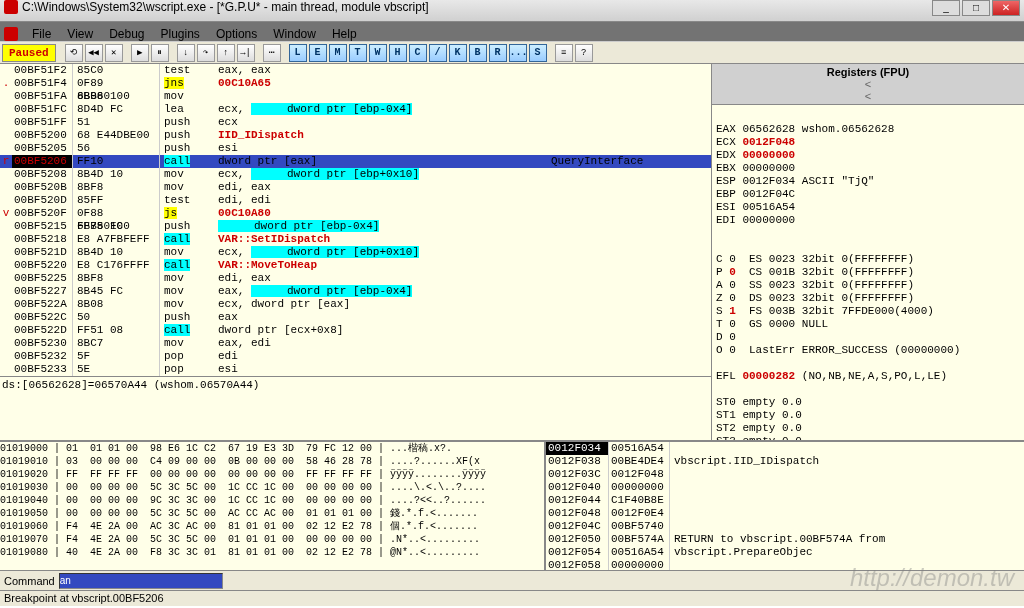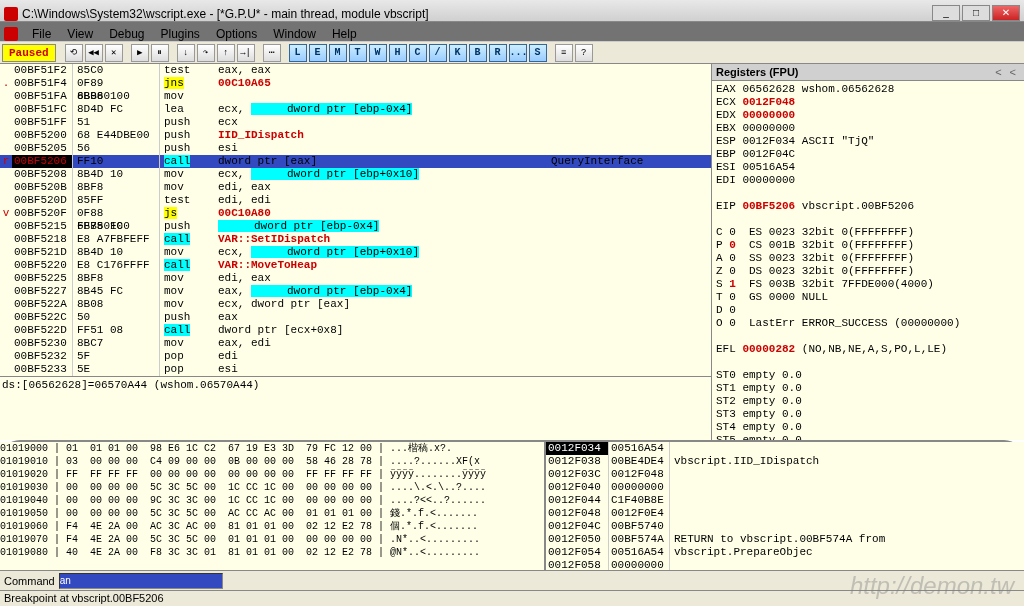--- a/index.html
+++ b/index.html
@@ -1,17 +1,17 @@
 <!DOCTYPE html>
 <html><head>
 <meta charset="utf-8">
 <style>
 * { margin: 0; padding: 0; box-sizing: border-box; }
 body { font-family: "Courier New", monospace; font-size: 11px; background: #fff; width: 1024px; height: 608px; overflow: hidden; position: relative; }
-.titlebar { height: 22px; background: linear-gradient(to bottom, #e8e8e8, #d0d0d0); display: flex; align-items: flex-end; padding: 0 4px; border-bottom: 1px solid #888; font-family: "Segoe UI", sans-serif; font-size: 12px; }
+.titlebar { height: 22px; background: linear-gradient(to bottom, #e8e8e8, #d0d0d0); display: flex; align-items: flex-start; padding: 0 4px; border-bottom: 1px solid #888; font-family: "Segoe UI", sans-serif; font-size: 12px; }
 .titlebar .icon { width: 14px; height: 14px; background: #c00; border-radius: 2px; margin-right: 4px; }
 .titlebar .title { flex: 1; }
 .titlebar .winbtns { display: flex; gap: 2px; }
 .titlebar .winbtn { width: 28px; height: 16px; background: #ddd; border: 1px solid #888; font-size: 10px; text-align: center; line-height: 14px; cursor: pointer; }
 .titlebar .winbtn.close { background: linear-gradient(to bottom, #e66, #c22); color: #fff; }
 .menubar { height: 20px; background: #737373; display: flex; align-items: flex-end; padding: 0 4px; border-bottom: 1px solid #ccc; font-family: "Segoe UI", sans-serif; font-size: 12px; }
 .menubar .icon { width: 14px; height: 14px; background: #c00; border-radius: 2px; margin-right: 6px; }
 .menubar .mitem { padding: 2px 8px; cursor: pointer; }
 .toolbar { height: 22px; background: #ece9d8; display: flex; align-items: center; padding: 1px 2px; border-bottom: 1px solid #888; }
 .paused { background: #ffff00; color: #c00; font-weight: bold; padding: 2px 6px; border: 1px solid #888; margin-right: 8px; }
@@ -27,40 +27,40 @@
 .bytes { width: 88px; border-left: 1px solid #ccc; border-right: 1px solid #ccc; padding-left: 4px; }
 .mnem { width: 56px; padding-left: 4px; }
 .mnem .hlm { background: #ffff00; }
 .mnem .hlc { background: #00ffff; }
 .oper { flex: 1; padding-left: 2px; }
 .oper .cy { background: #00ffff; padding-left: 36px; }
 .oper .red { color: #c00; font-weight: bold; }
 .comment { width: 160px; color: #000; }
 .infoline { background: #ffffe8; padding: 2px; border-top: 1px solid #888; }
 .registers { width: 312px; background: #ffffe8; overflow: hidden; }
-.reghdr { background: #d0d0d0; padding: 2px 4px; border-bottom: 1px solid #888; display: flex; align-items: center; font-family: "Segoe UI", sans-serif; }
+.reghdr { background: #d0d0d0; padding: 2px 4px; border-bottom: 1px solid #888; display: flex; align-items: center; font-family: "Segoe UI", sans-serif; flex-direction: column; }
 .reghdr b { flex: 1; }
 .reghdr .sc { color: #666; padding: 0 4px; }
-.regbody { padding: 2px 4px; }
+.regbody { padding: 18px 4px; }
 .regline { line-height: 13px; height: 13px; white-space: pre; }
 .regline .rv { color: #000; }
 .regline .rvred { color: #c00; font-weight: bold; }
-.bottom { display: flex; height: 130px; border-top: 2px solid #888; border-radius: 20px; }
+.bottom { display: flex; height: 130px; border-top: 2px solid #888; }
 .dump { width: 546px; background: #ffffe8; overflow: hidden; border-right: 2px solid #888; font-size: 10px; }
 .dumprow { display: flex; line-height: 13px; height: 13px; white-space: pre; }
 .stack { flex: 1; background: #ffffe8; overflow: hidden; font-size: 11px; }
 .stackrow { display: flex; line-height: 13px; height: 13px; }
 .stackrow .sa { width: 62px; padding-left: 2px; }
 .stackrow .sa.cur { background: #000; color: #fff; }
 .stackrow .sv { width: 62px; border-left: 1px solid #ccc; border-right: 1px solid #ccc; padding-left: 2px; }
 .stackrow .sc { flex: 1; padding-left: 4px; }
 .cmdbar { height: 20px; background: #ece9d8; display: flex; align-items: center; padding: 2px 4px; border-top: 1px solid #888; font-family: "Segoe UI", sans-serif; font-size: 11px; }
 .cmdbar input { width: 164px; height: 16px; background: #3349c0; color: #fff; border: 1px inset #888; margin-left: 4px; font-size: 10px; }
 .status { height: 16px; background: #ece9d8; padding: 1px 4px; border-top: 1px solid #888; font-family: "Segoe UI", sans-serif; font-size: 11px; }
-.watermark { position: absolute; bottom: 8px; right: 10px; font-size: 24px; color: rgba(128,128,128,0.4); font-family: Arial; font-style: italic; pointer-events: none; }
+.watermark { position: absolute; bottom: 16px; right: 10px; font-size: 24px; color: rgba(128,128,128,0.4); font-family: Arial; font-style: italic; pointer-events: none; }
 .arrow-col { width: 12px; text-align: center; color: #c00; }
 </style>
 </head>
 <body>
 
 <div class="titlebar">
   <span class="icon"></span>
   <span class="title">C:\Windows\System32\wscript.exe - [*G.P.U* - main thread, module vbscript]</span>
   <div class="winbtns">
     <div class="winbtn">_</div>
@@ -316,21 +316,20 @@
     <div class="regbody" id="regbody">
         <div class="regline">EAX <span class="rv">06562628</span> wshom.06562628</div>
         <div class="regline">ECX <span class="rvred">0012F048</span> </div>
         <div class="regline">EDX <span class="rvred">00000000</span> </div>
         <div class="regline">EBX <span class="rv">00000000</span> </div>
         <div class="regline">ESP <span class="rv">0012F034</span> ASCII "TjQ"</div>
         <div class="regline">EBP <span class="rv">0012F04C</span> </div>
         <div class="regline">ESI <span class="rv">00516A54</span> </div>
         <div class="regline">EDI <span class="rv">00000000</span> </div>
         <div class="regline"></div>
-        <div class="regline">EIP <span class="rvred">00BF5206</span> vbscript.00BF5206</div>
         <div class="regline"></div>
         <div class="regline">C 0  ES 0023 32bit 0(FFFFFFFF)</div>
         <div class="regline">P <span class="rvred">0</span>  CS 001B 32bit 0(FFFFFFFF)</div>
         <div class="regline">A 0  SS 0023 32bit 0(FFFFFFFF)</div>
         <div class="regline">Z 0  DS 0023 32bit 0(FFFFFFFF)</div>
         <div class="regline">S <span class="rvred">1</span>  FS 003B 32bit 7FFDE000(4000)</div>
         <div class="regline">T 0  GS 0000 NULL</div>
         <div class="regline">D 0</div>
         <div class="regline">O 0  LastErr ERROR_SUCCESS (00000000)</div>
         <div class="regline"></div>

